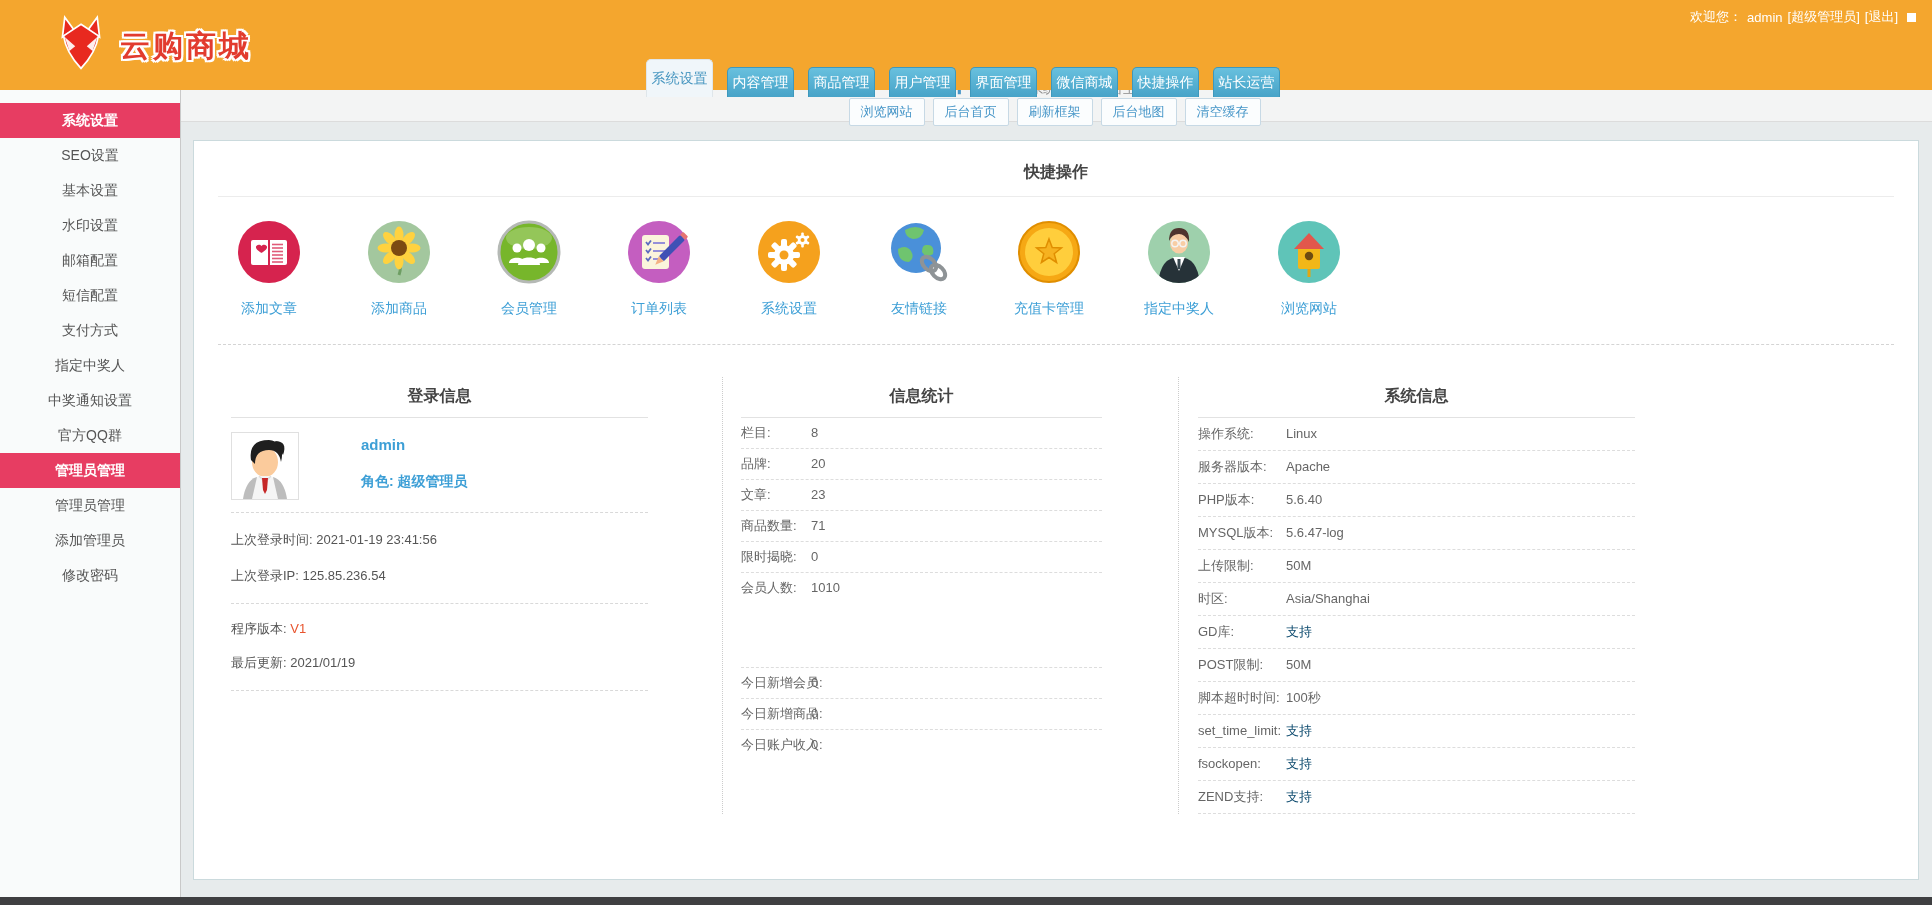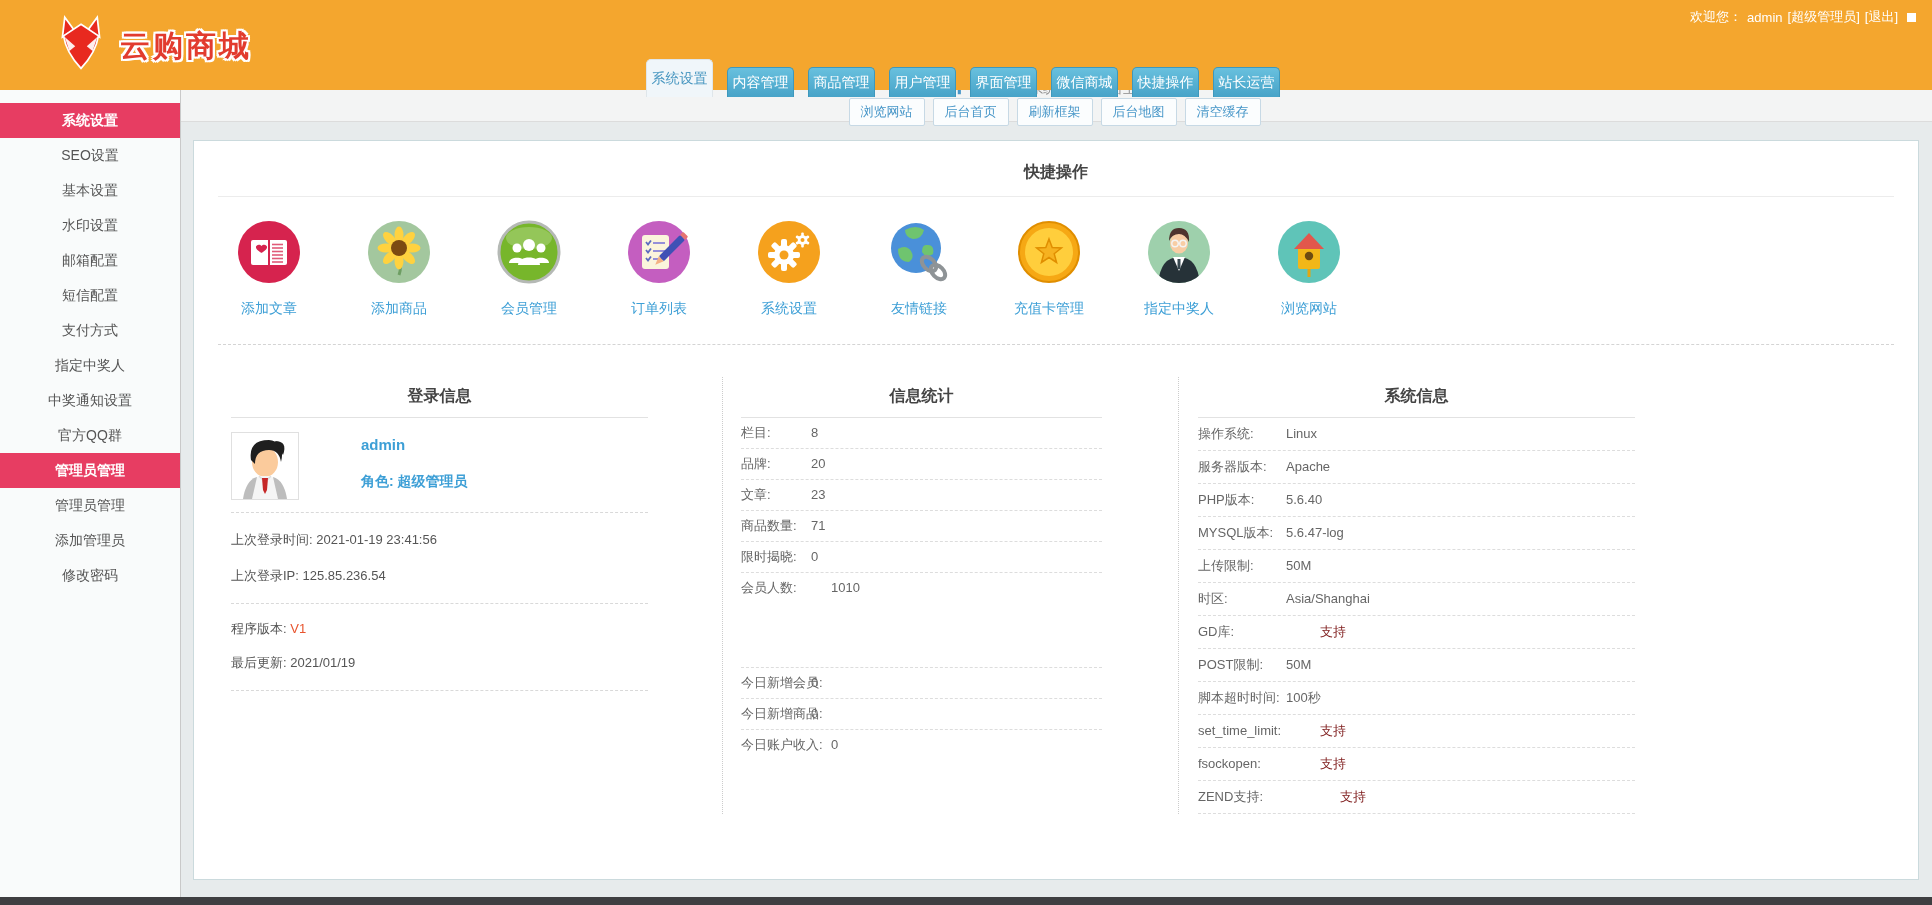--- a/index.html
+++ b/index.html
@@ -71,27 +71,27 @@
   .p-name { font-size:15px; font-weight:bold; color:#3D9FD6; cursor:pointer; }
   .p-role { margin-top:20px; font-size:14px; font-weight:bold; color:#3D9FD6; }
   .l-row { color:#555; }
   .l-row.t1 { padding:18px 0 10px; }
   .l-row.t2 { padding:8px 0 18px; border-bottom:1px dashed #D9D9D9; }
   .l-row.t3 { padding:16px 0 4px; }
   .l-row.t4 { padding:12px 0 18px; border-bottom:1px dashed #D9D9D9; }
   .ver { color:#E8542E; }
   .l-desc { padding-top:14px; text-indent:2em; line-height:1.6; color:#555; }
   .s-row { display:flex; padding:6px 0; border-bottom:1px dashed #DDD; align-items:baseline; }
-  .s-row:last-child { border-bottom:none;gap:20px; }
+  .s-row:last-child { border-bottom:none; }
   .panel-3 .s-row { padding:7px 0; }
   .panel-3 .s-row:last-child { border-bottom:1px dashed #DDD; }
   .s-label { width:70px; flex-shrink:0; white-space:nowrap; color:#666; }
   .panel-3 .s-label { width:88px; }
   .s-value { color:#666; }
-  .s-value.link { color:#7f1d1d; cursor:pointer;margin-left:34px; }
+  .s-value.link { color:#0c4a6e; cursor:pointer; }
   .today-group { margin-top:64px; border-top:1px dashed #DDD; }
   
   .bottom-strip { position:absolute; left:0; right:0; bottom:0; height:8px; background:#3F3F41; z-index:30; }
 </style>
 </head>
 <body>
 
 <div class="header">
   <div class="logo">
     <span><svg viewBox="0 0 100 100">

